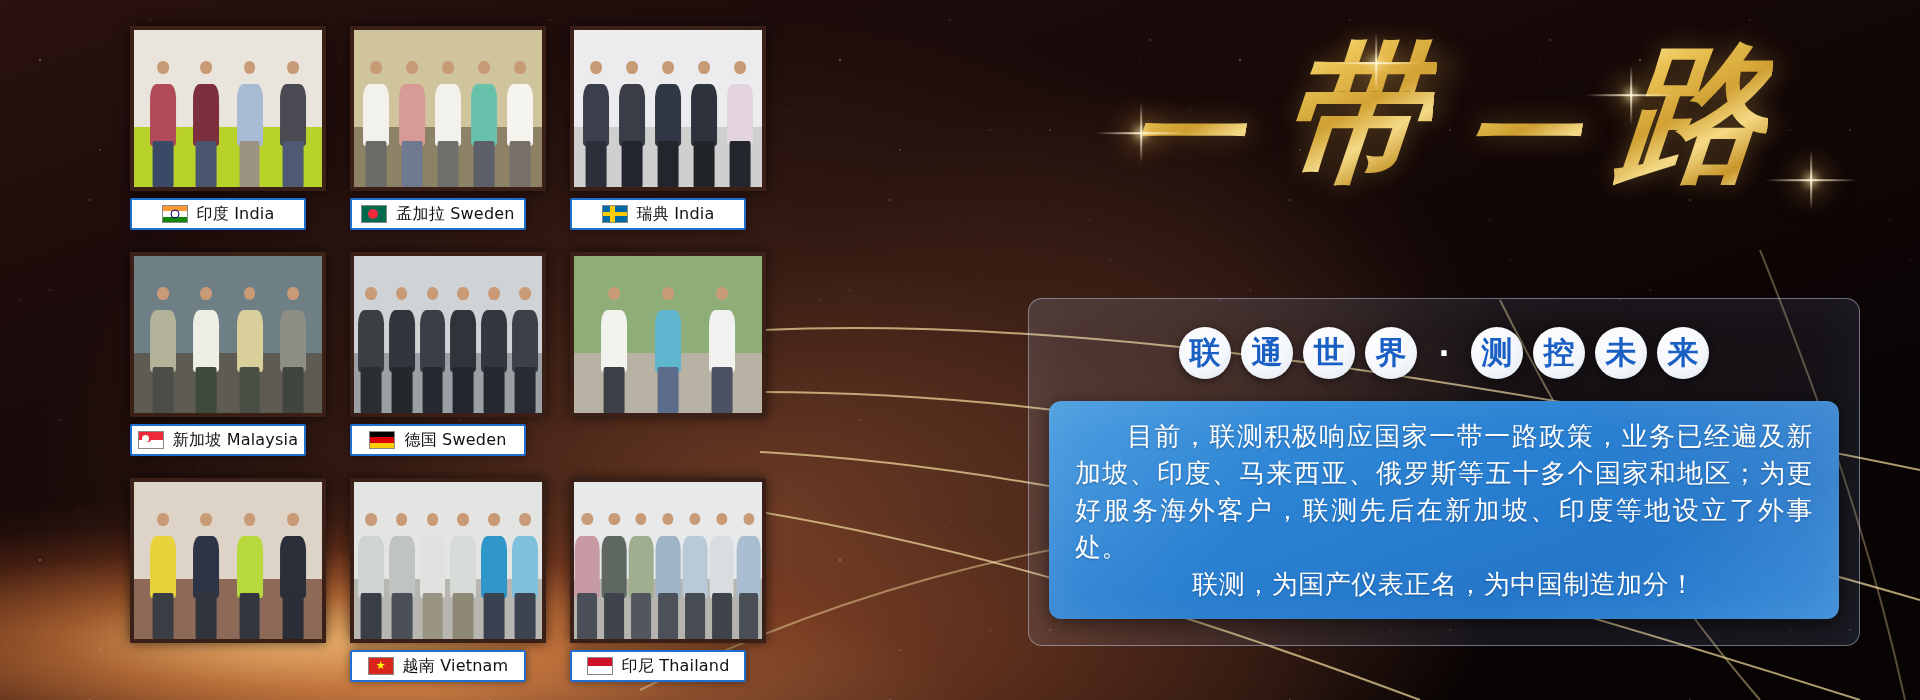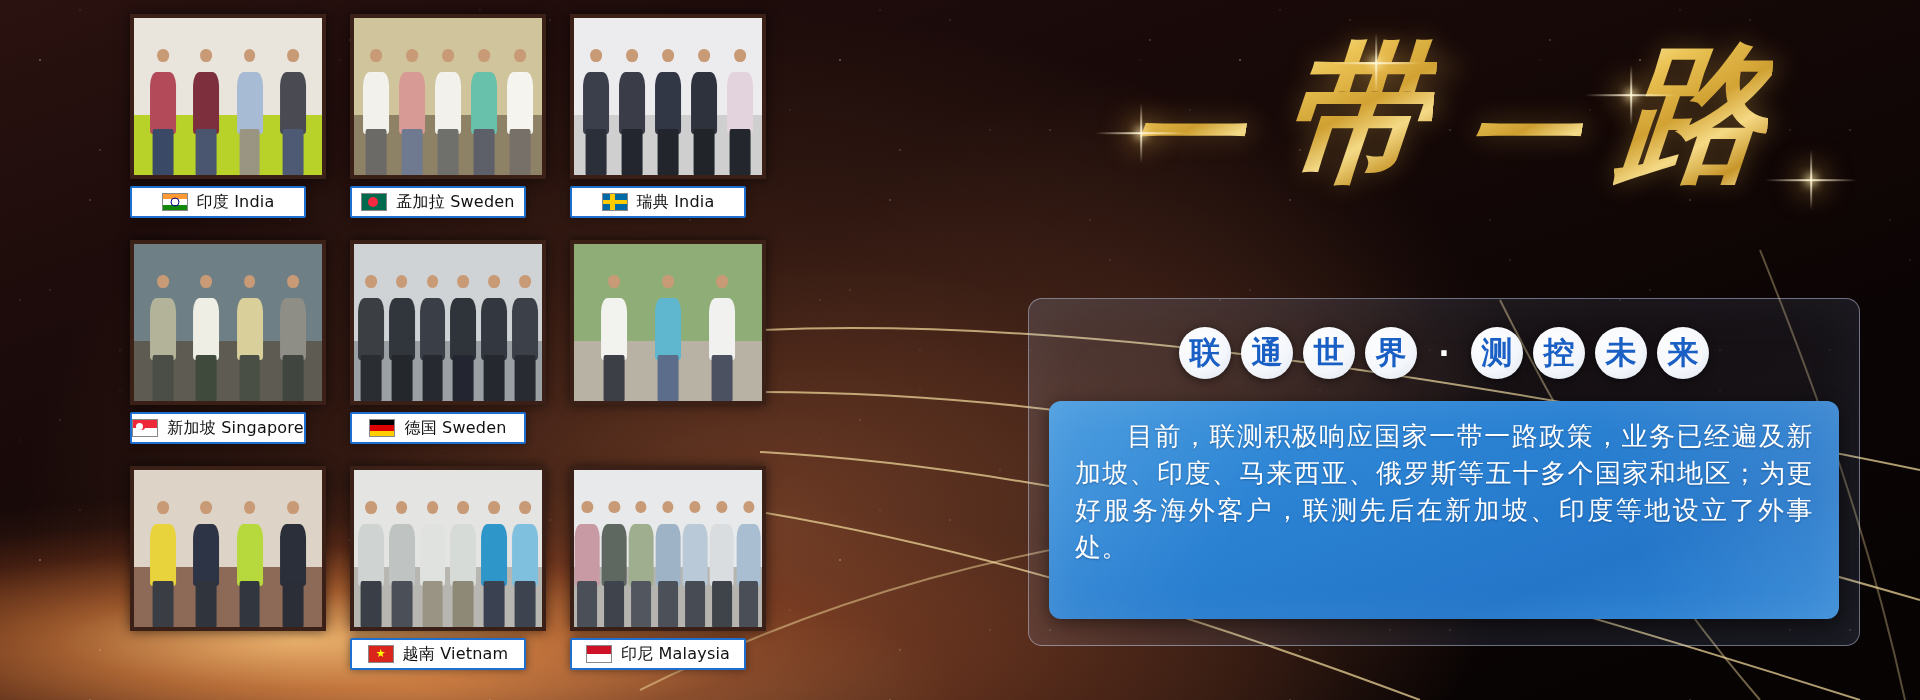--- a/index.html
+++ b/index.html
@@ -57,21 +57,21 @@
   
   #photo-grid {
     position: absolute;
     left: 130px; top: 14px;
     width: 650px; height: 672px;
     display: grid;
     grid-template-columns: repeat(3, 196px);
     grid-template-rows: repeat(3, 216px);
     column-gap: 24px; row-gap: 10px;
   }
-  .photo-card { position: relative; width: 176px; }
+  .photo-card { position: relative; width: 176px; margin-top: 12px; }
   .photo-frame {
     width: 196px; height: 165px;
     background: #3b2018;
     padding: 4px;
     box-shadow: 0 0 12px rgba(0,0,0,.6);
   }
   .photo-img {
     width: 100%; height: 100%;
     position: relative;
     overflow: hidden;
@@ -393,21 +393,21 @@
               <div class="fig">
                 <div class="head"></div>
                 <div class="body" style="background: rgb(142, 142, 134);"></div>
                 <div class="legs" style="background: rgb(65, 69, 63);"></div>
               </div>
             </div>
         </div>
       </div>
       <div class="caption">
         <span class="flag f-singapore"></span>
-        <span class="cap-text">新加坡 Singapore</span>
+        <span class="cap-text">新加坡 Malaysia</span>
       </div>
     </div>
 
     <div class="photo-card">
       <div class="photo-frame">
         <div class="photo-img">
           <div class="ph-room" style="background: linear-gradient(rgb(207, 211, 214) 0%, rgb(207, 211, 214) 62%, rgb(154, 160, 164) 62%, rgb(154, 160, 164) 100%);"></div>
           <div class="ph-people">
               <div class="fig">
                 <div class="head"></div>
@@ -585,21 +585,21 @@
               <div class="fig">
                 <div class="head"></div>
                 <div class="body" style="background: rgb(169, 190, 208);"></div>
                 <div class="legs" style="background: rgb(74, 78, 86);"></div>
               </div>
             </div>
         </div>
       </div>
       <div class="caption">
         <span class="flag f-indonesia"></span>
-        <span class="cap-text">印尼 Malaysia</span>
+        <span class="cap-text">印尼 Thailand</span>
       </div>
     </div>
 
   </div>
 
   <div id="calligraphy">
     <span class="cal-char c1">一</span>
     <span class="cal-char c2">带</span>
     <span class="cal-char c3">一</span>
     <span class="cal-char c4">路</span>
@@ -618,17 +618,18 @@
       <span class="slogan-chip">界</span>
       <span class="slogan-chip dot">·</span>
       <span class="slogan-chip">测</span>
       <span class="slogan-chip">控</span>
       <span class="slogan-chip">未</span>
       <span class="slogan-chip">来</span>
     </div>
 
     <div id="blue-box">
       <p class="para indent">目前，联测积极响应国家一带一路政策，业务已经遍及新加坡、印度、马来西亚、俄罗斯等五十多个国家和地区；为更好服务海外客户，联测先后在新加坡、印度等地设立了外事处。</p>
+      <p class="para center">联测，为国产仪表正名，为中国制造加分！</p>
     </div>
 
   </div>
 
 </div>
 
 </body></html>

